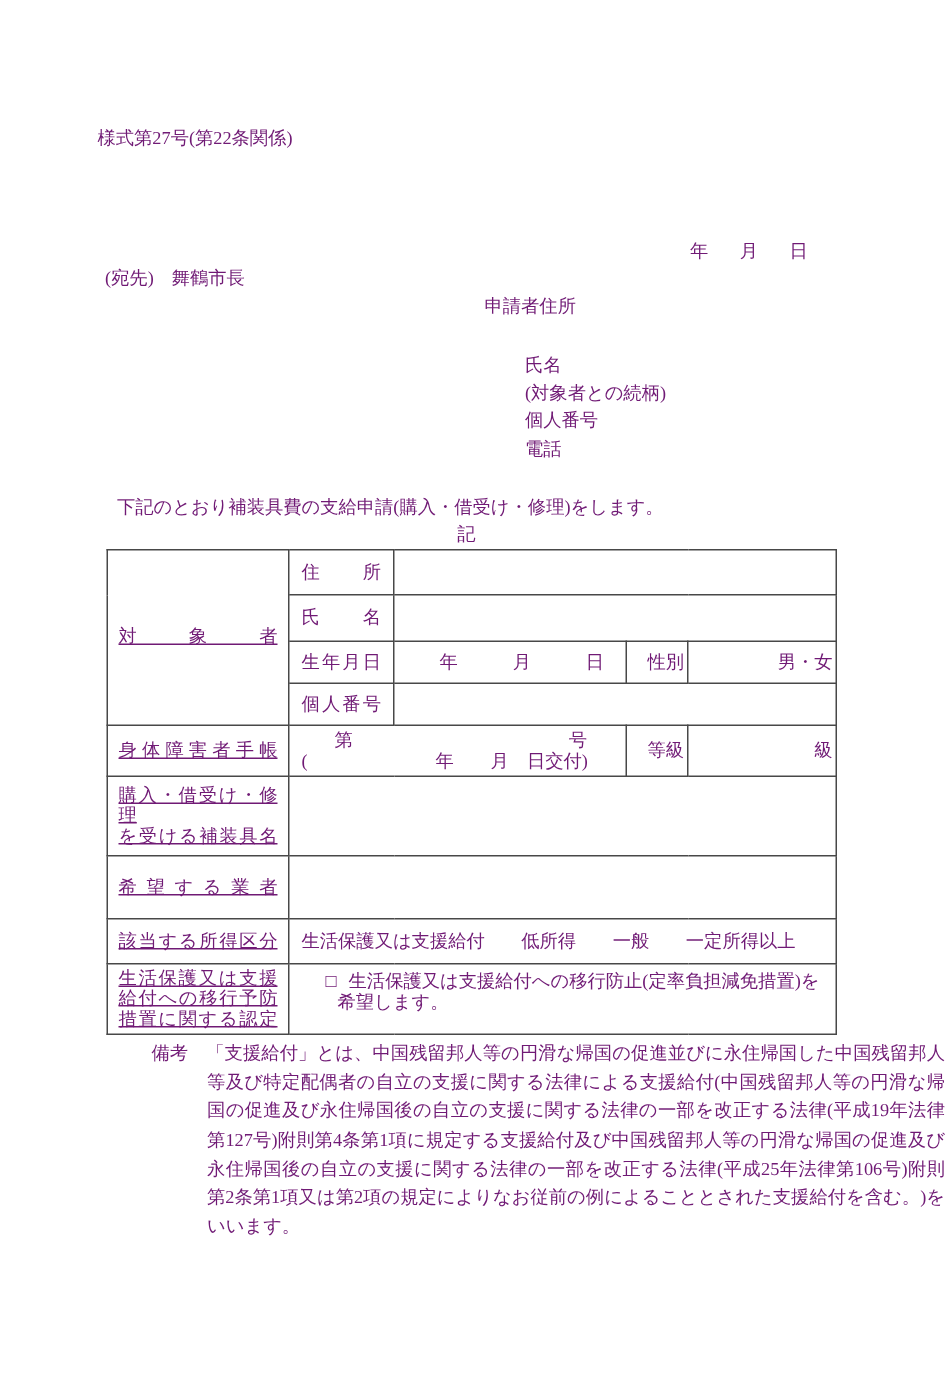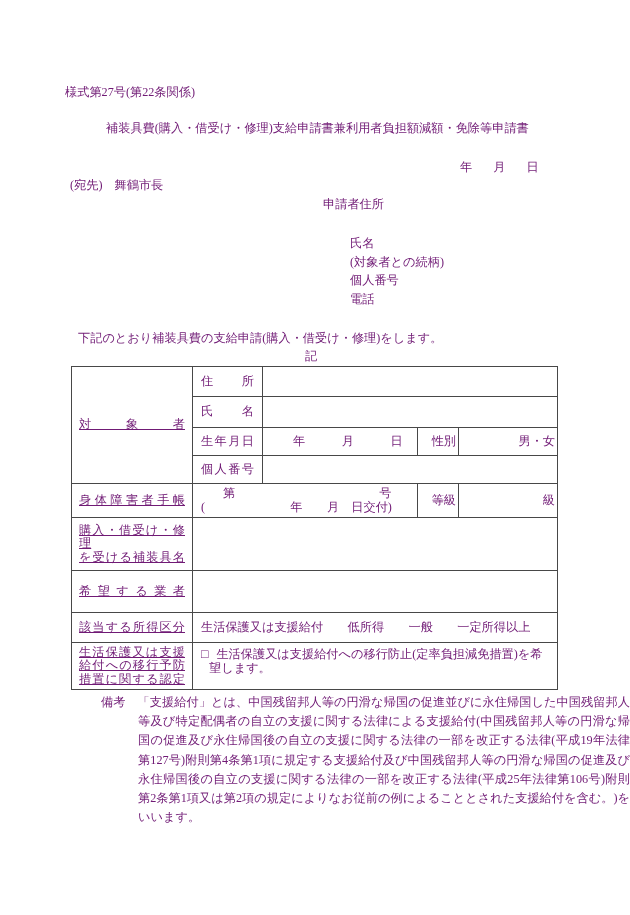--- a/index.html
+++ b/index.html
@@ -31,39 +31,38 @@
   td.lab  { padding:0 7px;text-decoration:underline; }
   td.lab2 { padding:0 8px; }
   td.val  { padding:0 8px; }
   td.ctr  { text-align:right; padding:0 2px; }
   td.birth{ padding-left:30px; white-space:pre; }
   td.techo{ padding:0 8px; }
   .techo1 { padding-left:22px; }
   .techo1 .suffix { margin-left:144px; }
   .techo2 { white-space:pre; }
   td.income { padding:0 8px; white-space:pre; }
-  td.nintei { padding:5px 8px 5px 16px; text-indent:-8px; vertical-align:top; }
+  td.nintei { padding:5px 8px 5px 32px; text-indent:-8px; vertical-align:top; }
   .cb { margin-right:8px; }
 
   .remarks {
     position:absolute; left:65px; top:693px; width:492px;
     line-height:19.2px; padding-left:37px; text-indent:-37px;
     text-align:justify;
     margin-left:36px;
   }
   .remarks .rtext { margin-left:12px; }
 </style>
 </head>
 <body>
 
 <div class="page">
 
   <div class="abs form-no">様式第27号(第22条関係)</div>
 
-  <div class="abs doc-title">補装具費(購入・借受け・修理)支給申請書兼利用者負担額減額・免除等申請書</div>
 
   <div class="abs date-line">
     <span>年</span>
     <span>月</span>
     <span>日</span>
   </div>
 
   <div class="abs recipient">
     <span>(宛先)</span><span class="rname">舞鶴市長</span>
   </div>

